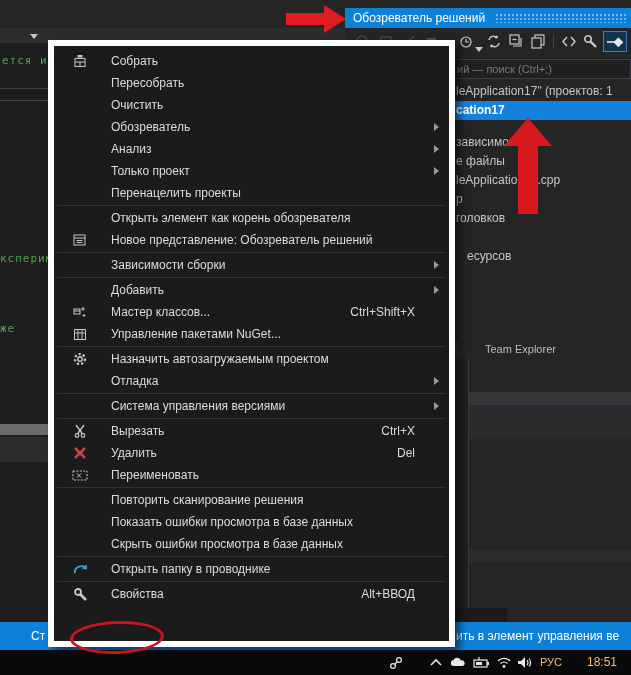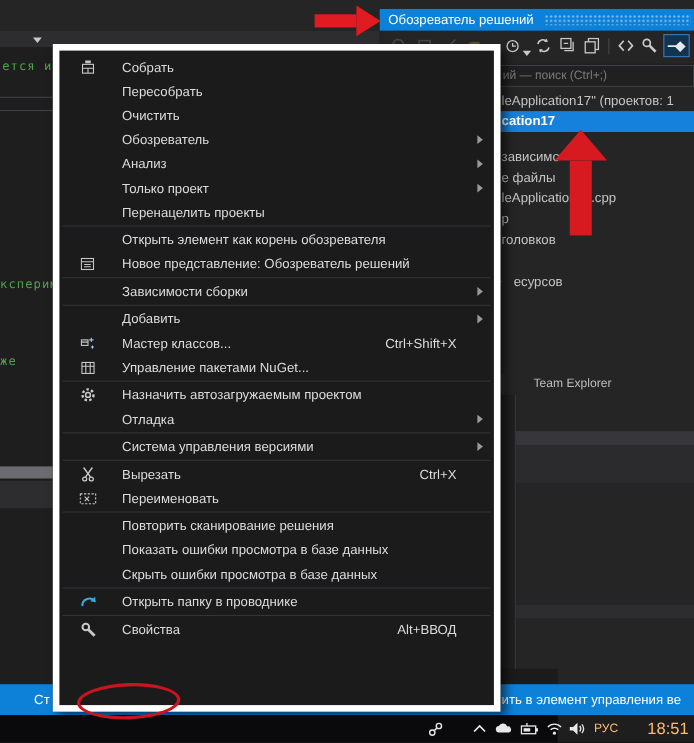--- a/index.html
+++ b/index.html
@@ -57,24 +57,24 @@
   .mshort{color:#DCDCDC;font-size:12px;margin-right:34px;}
   .msub{position:absolute;right:10px;top:7px;width:0;height:0;border-top:4px solid transparent;border-bottom:4px solid transparent;border-left:5px solid #9A9A9A;}
   .mrow.dis .mlabel,.mrow.dis .mshort{color:#6A6A6A;}
   .mrow.dis .gutter{opacity:.45;}
   .msep{height:1px;background:#333337;margin:1px 3px;}
 
   
   .statusbar{left:0;top:622px;width:631px;height:28px;background:#0D80D8;color:#fff;font-size:12px;}
   .st-left{position:absolute;left:31px;top:7px;}
   .st-right{position:absolute;left:456px;top:7px;white-space:nowrap;}
-  .taskbar{left:0;top:650px;width:507px;height:25px;background:#0A0A0C;z-index:45;color:#fdba74;}
+  .taskbar{left:0;top:650px;width:631px;height:25px;background:#0A0A0C;z-index:45;color:#fdba74;}
   .tray{position:absolute;top:0;height:25px;display:flex;align-items:center;}
   .lang{position:absolute;left:540px;top:0;line-height:25px;font-size:11px;}
-  .clock{position:absolute;left:578px;top:0;width:48px;line-height:25px;font-size:15px;text-align:right;}
+  .clock{position:absolute;left:578px;top:0;width:48px;line-height:25px;font-size:12px;text-align:center;}
 
   
   .ann{z-index:60;}
   .arr1-shaft{left:286px;top:13px;width:38px;height:12px;background:#E11B22;}
   .arr1-head{left:324px;top:5px;width:0;height:0;border-top:14px solid transparent;border-bottom:14px solid transparent;border-left:22px solid #E11B22;}
   .arr2-head{left:504px;top:118px;width:0;height:0;border-left:24px solid transparent;border-right:24px solid transparent;border-bottom:28px solid #D71920;}
   .arr2-shaft{left:518px;top:146px;width:20px;height:68px;background:#D71920;}
   .ellipse{left:70px;top:621px;width:88px;height:27px;border:3px solid #CB1420;border-radius:50%;transform:rotate(-2deg);background:transparent;}
 </style>
 </head>
@@ -374,20 +374,29 @@
             <path d="M3 1 L9.5 10 M11 1 L4.5 10" stroke="#C8C8C8" stroke-width="1.3"></path>
             <circle cx="4" cy="11.5" r="1.8" fill="none" stroke="#C8C8C8" stroke-width="1.2"></circle>
             <circle cx="10" cy="11.5" r="1.8" fill="none" stroke="#C8C8C8" stroke-width="1.2"></circle>
           </svg>
         </span>
       <span class="mlabel">Вырезать</span>
         <span class="mshort">Ctrl+X</span>
       </div>
     <div class="mrow">
       <span class="gutter">
+          <svg width="14" height="14">
+            <path d="M2 2 L12 12 M12 2 L2 12" stroke="#C84040" stroke-width="2.6"></path>
+          </svg>
+        </span>
+      <span class="mlabel">Удалить</span>
+        <span class="mshort">Del</span>
+      </div>
+    <div class="mrow">
+      <span class="gutter">
           <svg width="16" height="13">
             <rect x="1" y="2" width="14" height="9" fill="none" stroke="#C8C8C8" stroke-dasharray="2 1.4"></rect>
             <path d="M5 4.5 l4 4 M9 4.5 l-4 4" stroke="#C8C8C8"></path>
           </svg>
         </span>
       <span class="mlabel">Переименовать</span>
       </div>
     <div class="msep"></div>
     <div class="mrow">
         <span class="gutter"></span>

